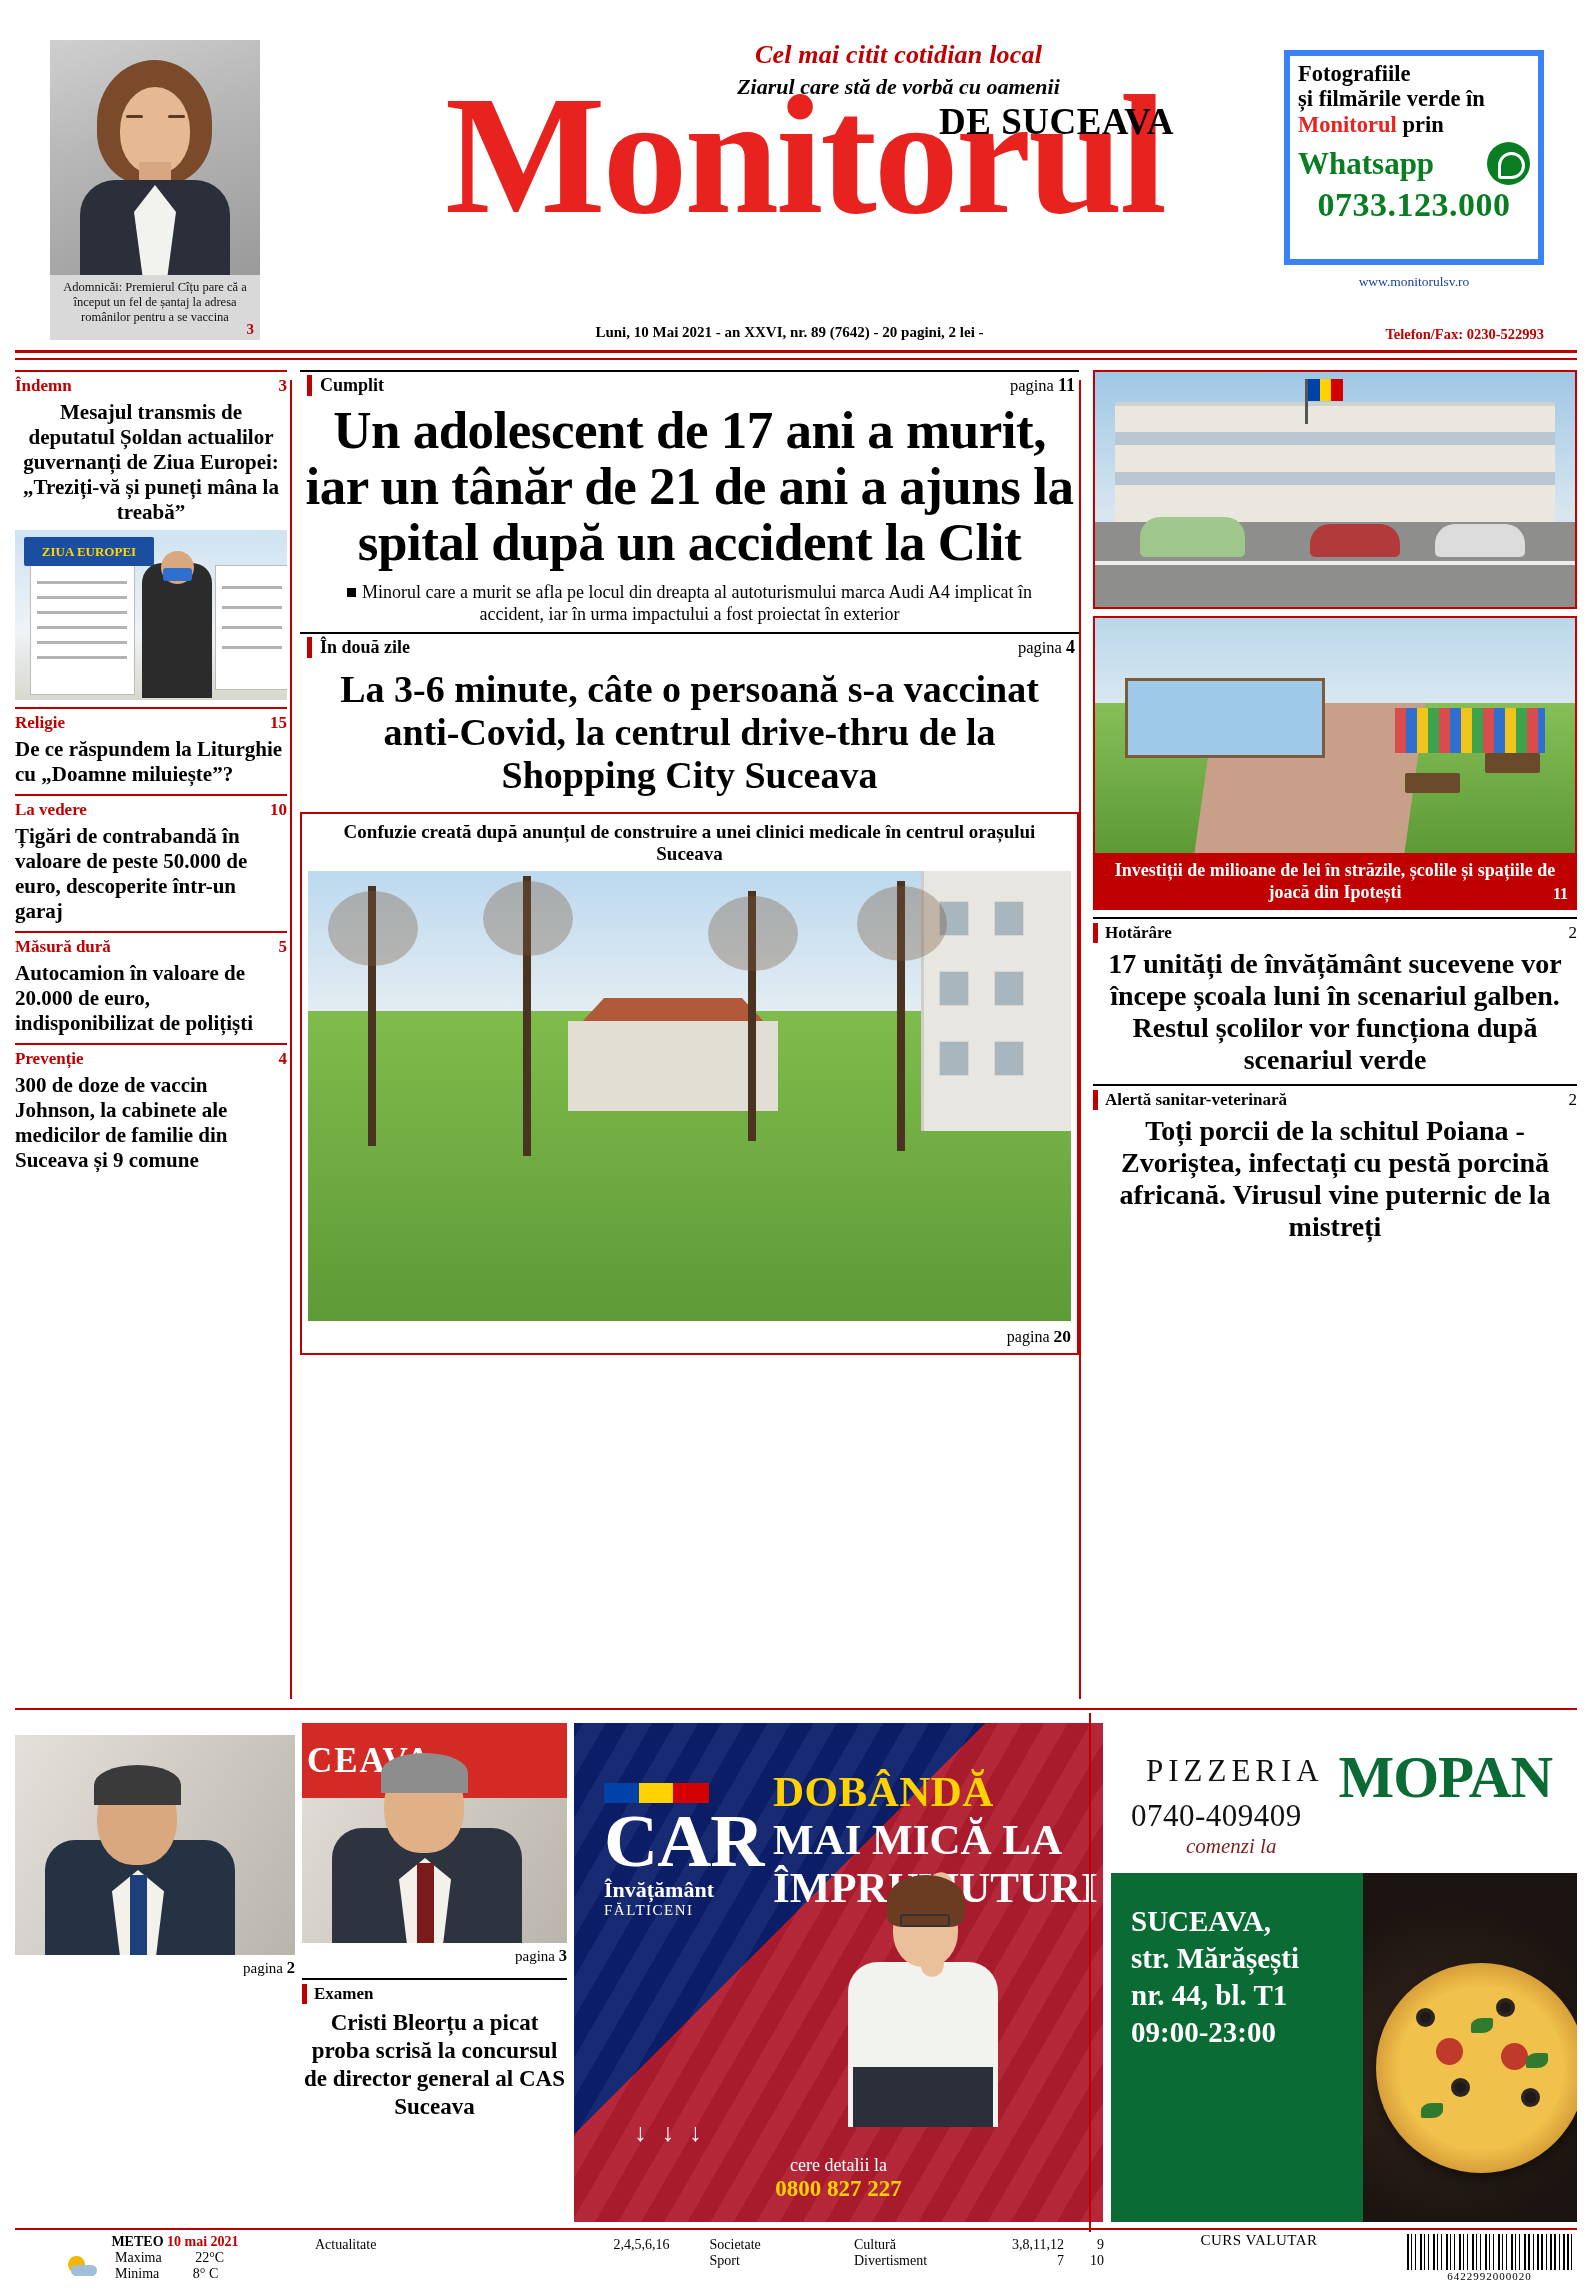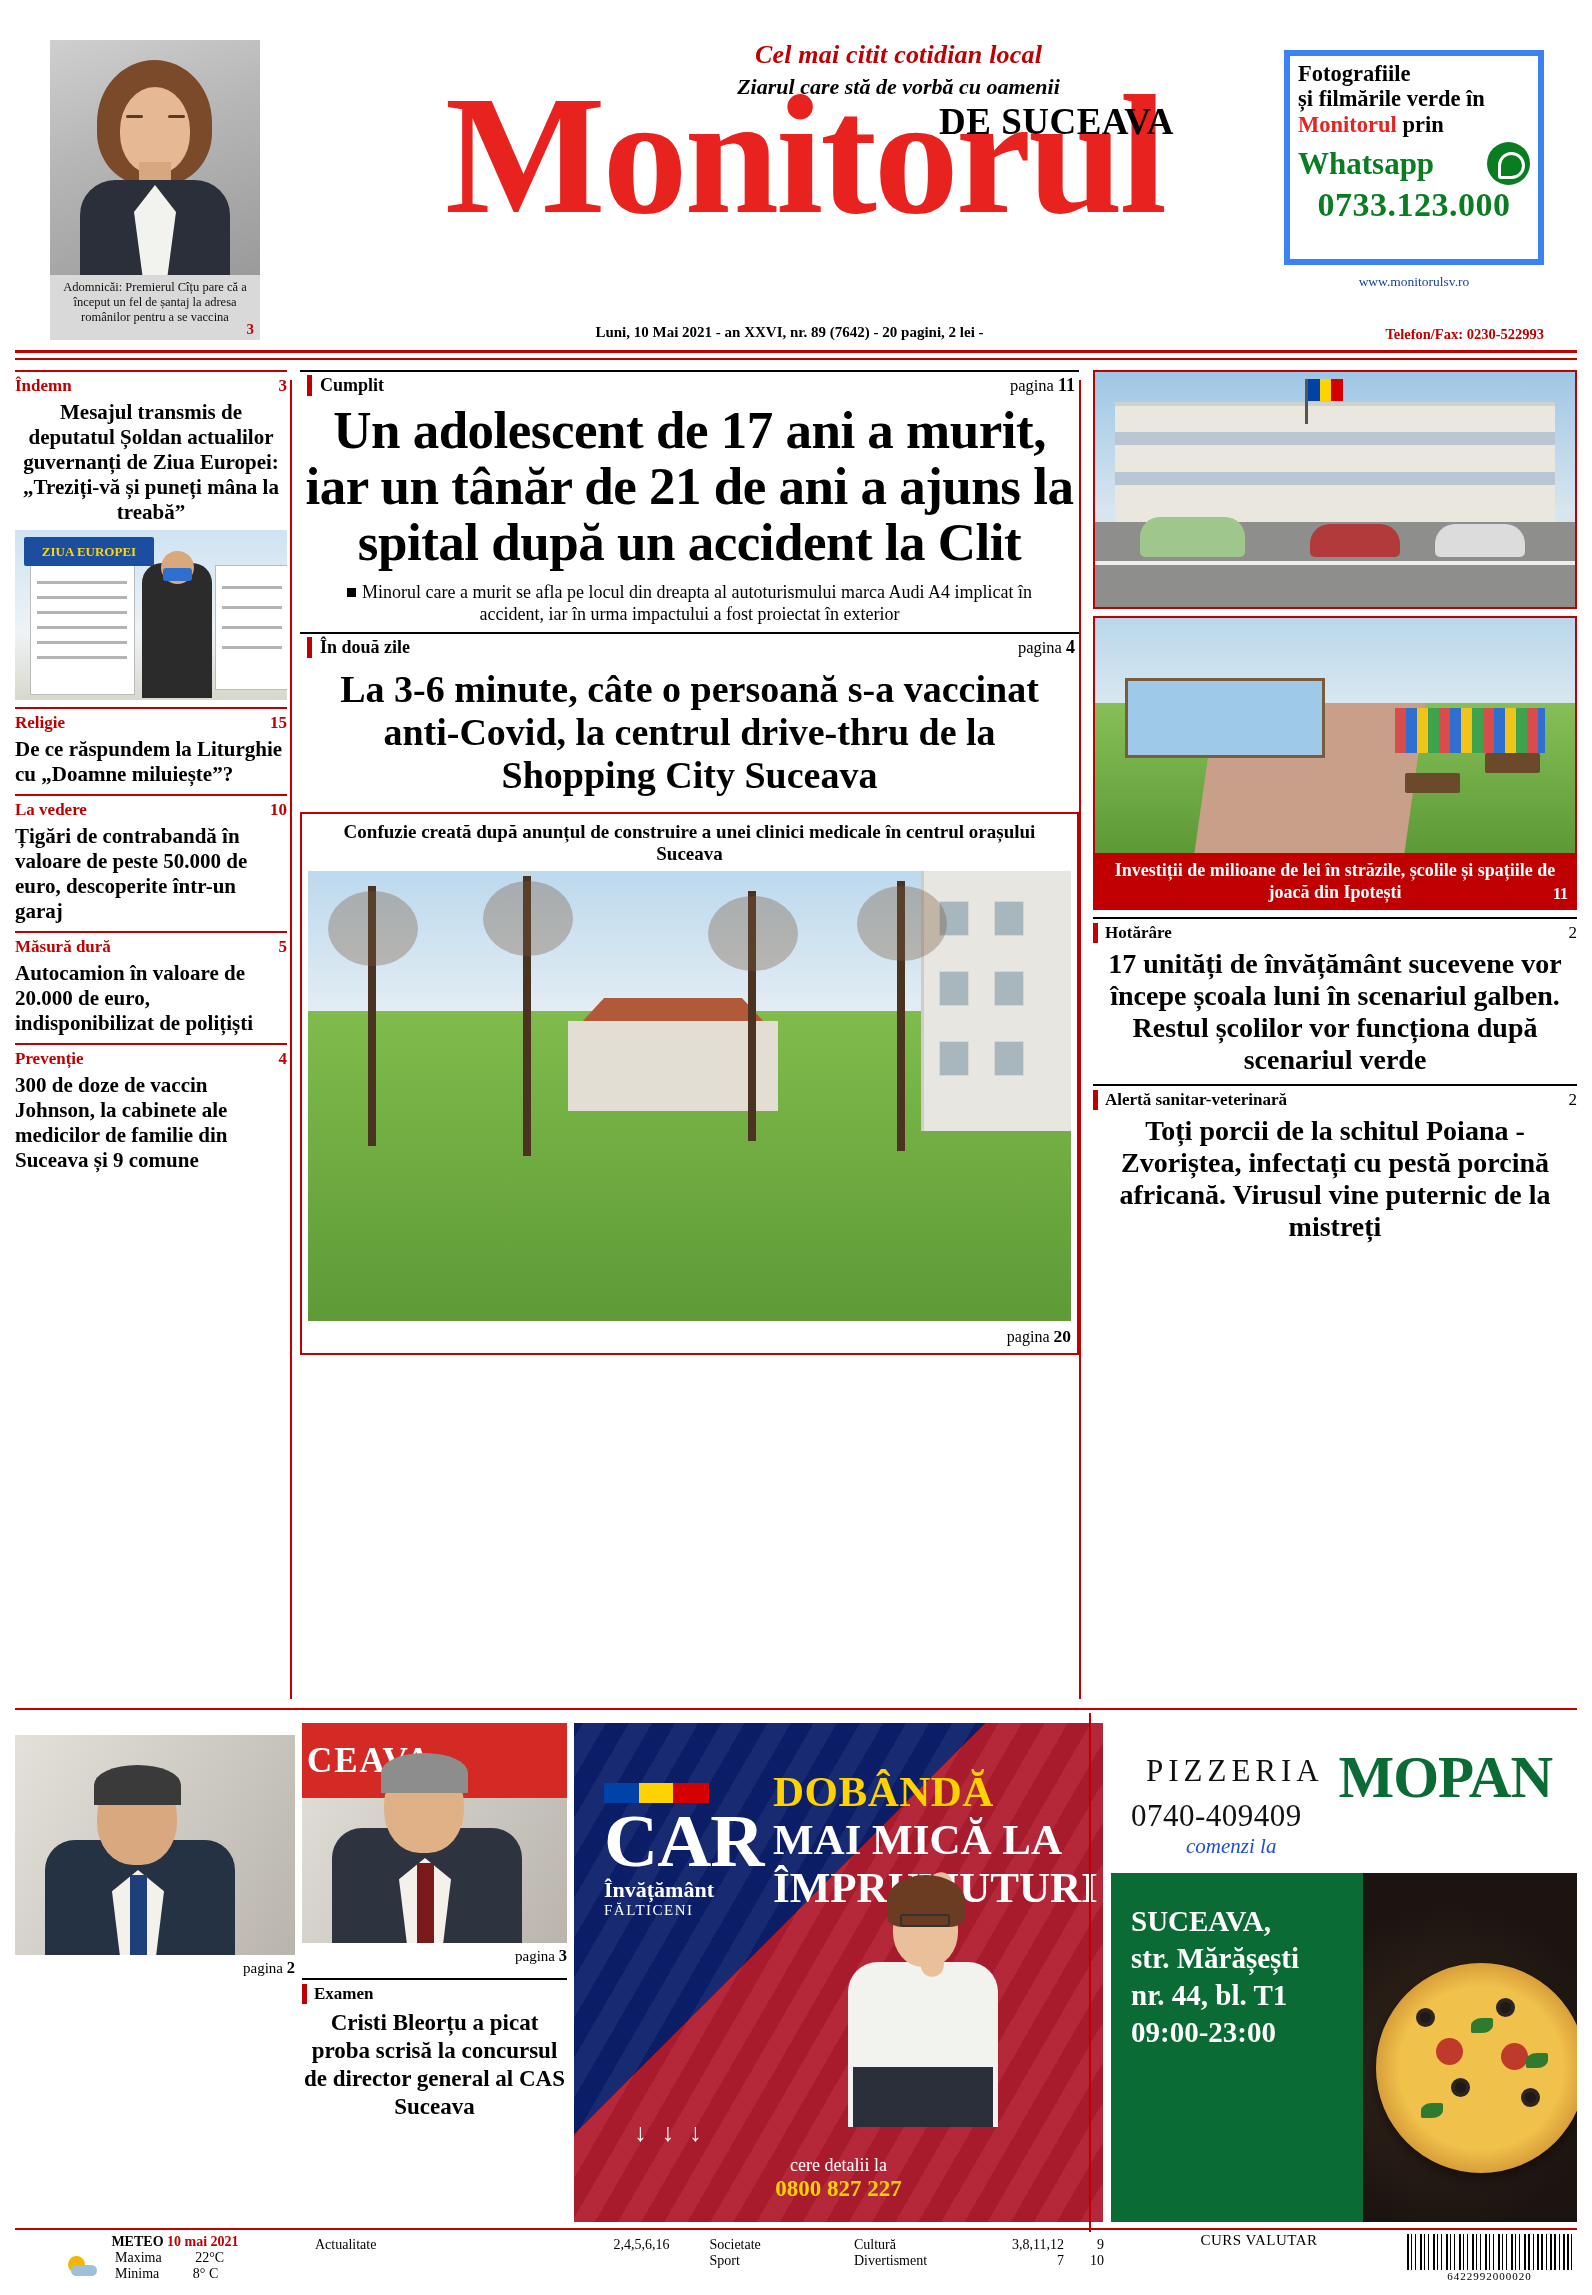--- a/index.html
+++ b/index.html
@@ -184,21 +184,21 @@
   .ad-car-foot { position:absolute; left: 0; bottom: 20px; width: 100%; text-align:center;}
   .ad-car-foot .l1 { color:#fff; font-size: 18px;}
   .ad-car-foot .l2 { color:#ffd200; font-weight:bold; font-size: 23px;}
 
   
   .ad-pizza { width:100%; height:100%; position:relative; overflow:hidden; background:#f7f4ef;}
   .pz-top { position:absolute; left:0; top:0; width:100%; height: 150px; background:#fff;}
   .pz-pizzeria { position:absolute; left: 35px; top: 30px; font-size: 31px; letter-spacing: 5px; color:#111;}
   .pz-mopan { position:absolute; right: 25px; top: 20px; font-weight:bold; font-size: 59px; color:#0b6b34; letter-spacing: -1px;}
   .pz-phone { position:absolute; left: 20px; top: 75px; font-size: 31px; color:#111; letter-spacing: 0.5px;}
-  .pz-comenzi { position:absolute; left: 75px; top: 111px; font-size: 21px; color:#1d4ed8; font-style: italic;}
+  .pz-comenzi { position:absolute; left: 75px; top: 111px; font-size: 21px; color:#7f1d1d; font-style: italic;}
   .pz-green { position:absolute; left:0; top: 150px; width: 56%; height: 350px; background:#0b6b34;}
   .pz-addr { position:absolute; left: 20px; top: 180px; color:#fff; font-weight:bold; font-size: 29px; line-height: 37px;}
   .pz-photo { position:absolute; right: 0; top: 150px; width: 46%; height: 350px; background: radial-gradient(circle at 40% 55%, #3a2a1e 0%, #1b1410 70%);}
   .pizza { position:absolute; left: 6%; top: 90px; width: 210px; height: 210px; border-radius:50%; background: radial-gradient(circle, #f0c14b 55%, #d9a03a 70%, #c4852c 100%); box-shadow: 0 5px 13px rgba(0,0,0,0.5);}
   .olive { position:absolute; width: 19px; height: 19px; border-radius:50%; background:#1f1a16; border: 4px solid #2c2420;}
   .basil { position:absolute; width: 22px; height: 15px; border-radius: 50% 10% 50% 10%; background:#2f7a2f;}
   .tom { position:absolute; width: 27px; height: 27px; border-radius:50%; background:#c03a2b;}
 
   
   .footer { position:absolute; left: 15px; top: 2228px; width: 1562px; height: 60px; border-top: 2px solid #c00000;}

